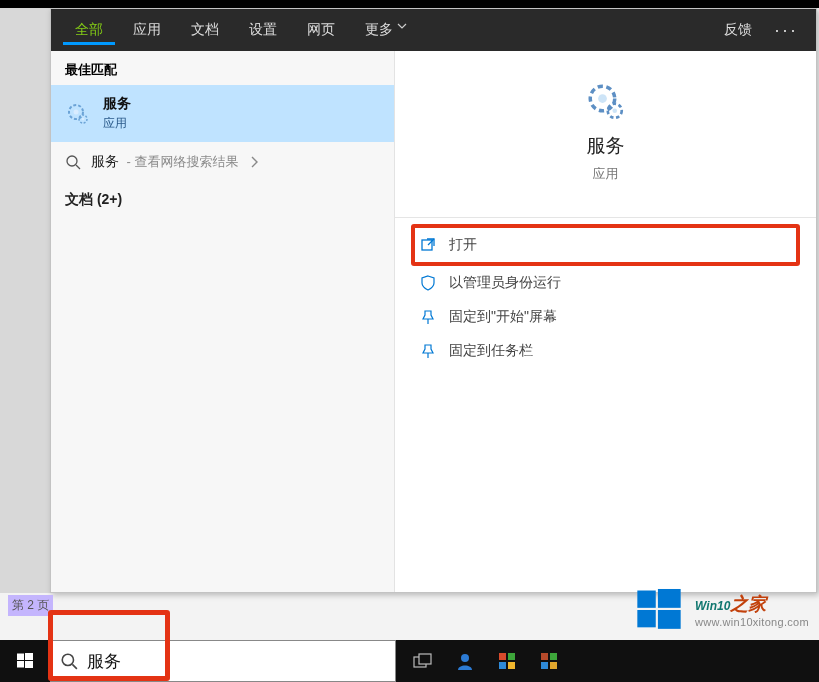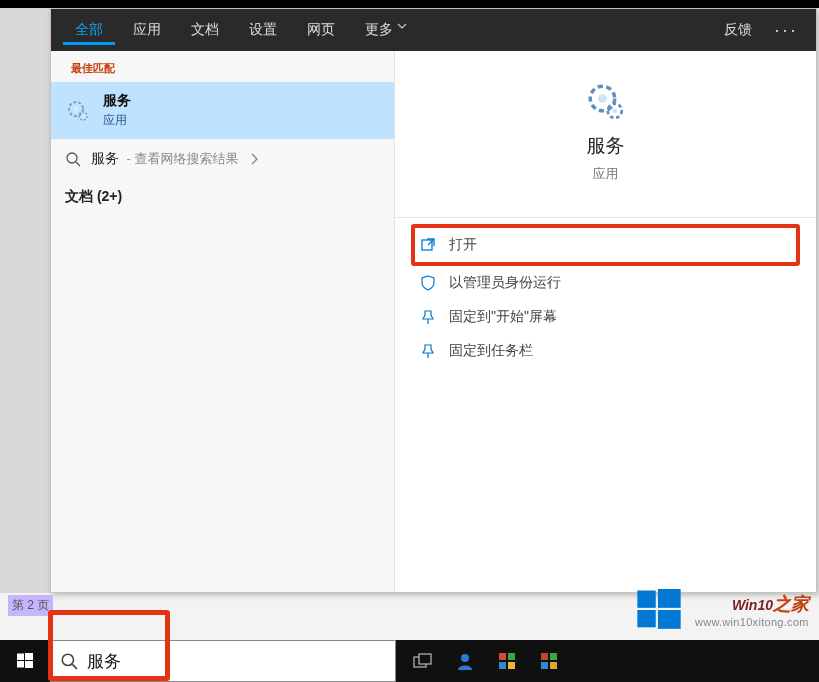--- a/index.html
+++ b/index.html
@@ -14,36 +14,36 @@
     box-shadow: 2px 2px 6px rgba(0,0,0,0.25);
     display: flex; flex-direction: column;
   }
   .tabs {
     display: flex; align-items: center;
     background: #2a2a2a; color: #fff; height: 42px;
     padding: 0 12px; gap: 6px; font-size: 14px;
   }
   .tab { padding: 6px 12px; cursor: pointer; color:#ddd; }
   .tab.active {
-    color: #0ea5e9;
+    color: #84cc16;
     border-bottom: 3px solid #0099ff;
     padding-bottom: 3px;
     font-weight: 500;
   }
   .tab.more { display:flex; align-items:flex-start; gap:4px; }
   .tabs-spacer { flex: 1; }
   .feedback-btn { color:#ddd; font-size:14px; padding:4px 10px; cursor:pointer; }
   .dots-btn { color:#ddd; font-size:18px; letter-spacing:2px; padding:2px 6px; cursor:pointer; }
 
   .content { flex:1; display:flex; }
   .left-col { width: 343px; background:#f7f7f7; display:flex; flex-direction:column; }
   .right-col { flex:1; background:#fff; border-left:1px solid #e3e3e3; padding-top:26px; }
 
   .section-label {
-    font-size: 11px; color:#c2410c; padding: 10px 20px 6px;
+    font-size: 13px; color:#000000; padding: 10px 14px 6px;
     font-weight:600;
   }
   .best-match {
     background:#bfe3ff;
     display:flex; align-items:center; padding:10px 14px; gap:12px;
     cursor:pointer;
   }
   .svc-icon-sm { width:26px; height:26px; display:flex; align-items:center; justify-content:center; color:#2a6fb0; }
   .bm-title { font-size:14px; color:#111; font-weight:600;}
   .bm-sub { font-size:12px; color:#2a5a8a; margin-top:2px;}
@@ -109,21 +109,21 @@
   }
   .task-icons { display:flex; align-items:center; gap:20px; margin-left:16px;}
   .task-icons .ticon { width:22px; height:22px; display:flex; align-items:center; justify-content:center; cursor:pointer;}
 
   
   .watermark {
     position:absolute; right:10px; bottom:46px; display:flex; align-items:center; gap:10px;
     color:#555;
   }
   .watermark .flag { color:#0078d4; }
-  .watermark .txt1 { font-size:14px; font-weight:600; font-style:italic; color:#7f1d1d;margin-left:37px;}
+  .watermark .txt1 { font-size:12px; font-weight:600; font-style:italic; color:#0f766e;}
   .watermark .txt2 { font-size:18px; font-weight:600; font-style:italic; color:#c2410c;}
   .watermark .url { font-size:11px; color:#888; display:block; letter-spacing:0.3px;}
   .watermark-text { display:flex; flex-direction:column; align-items:flex-start;}
 </style>
 </head>
 <body>
 
 <div class="truncated-strip"></div>
 <div class="left-strip"></div>
 

